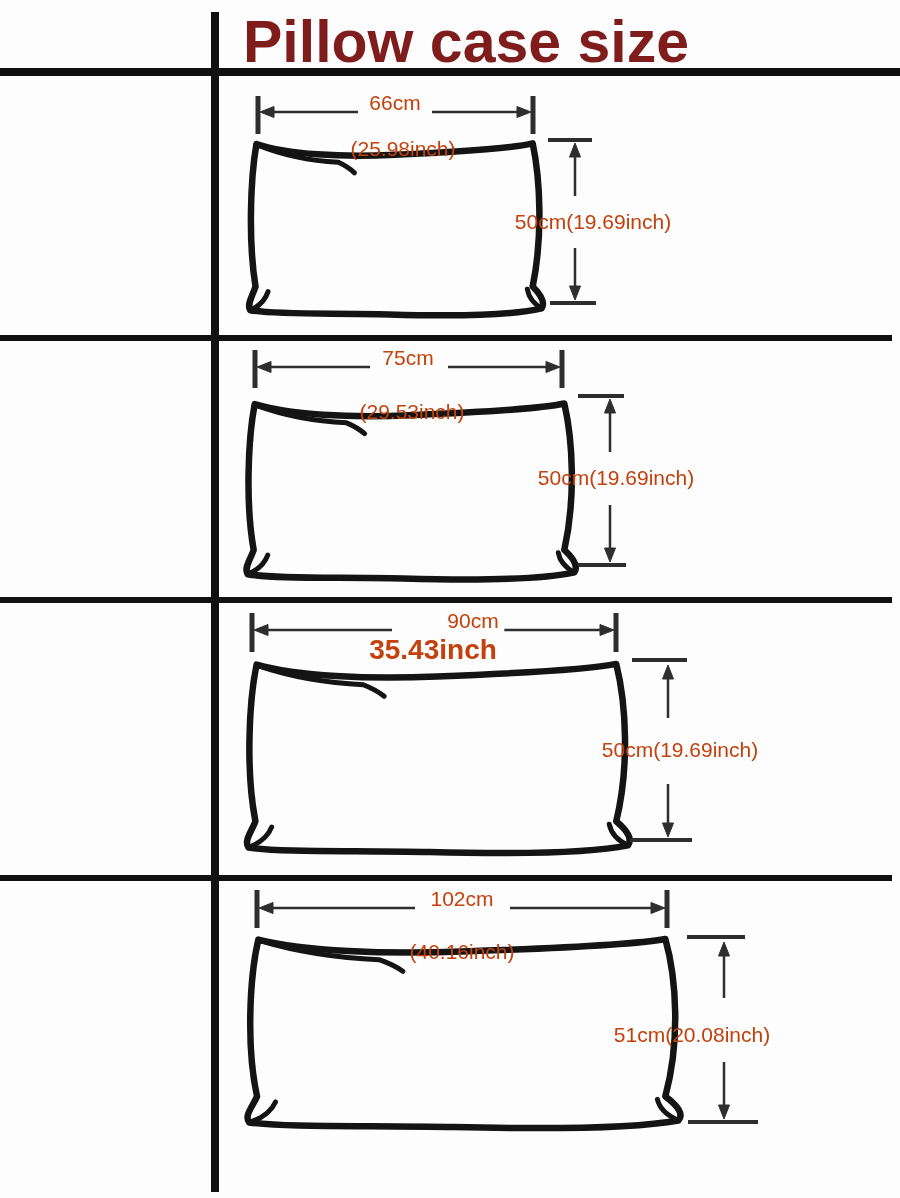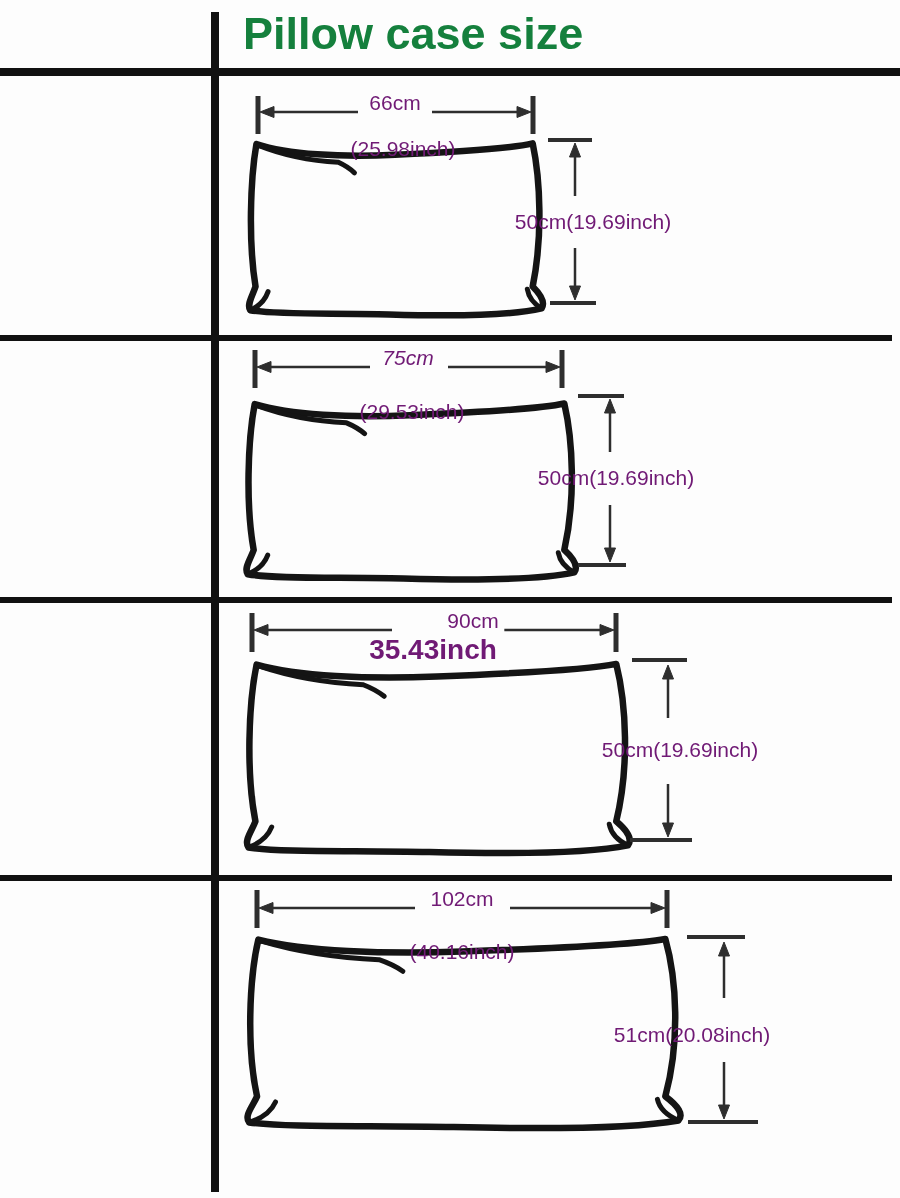--- a/index.html
+++ b/index.html
@@ -14,32 +14,32 @@
   }
   .linework {
     position: absolute;
     left: 0; top: 0;
     width: 900px; height: 1198px;
   }
   .page-title {
     position: absolute;
     left: 243px;
     top: 8px;
-    font-size: 45px;
+    font-size: 59px;
     font-weight: 800;
     letter-spacing: 0px;
-    color: #15803d;
+    color: #7f1d1d;
     white-space: nowrap;
   }
   .dim-label {
     position: absolute;
     transform: translate(-50%, -50%);
     white-space: nowrap;
     font-size: 21px;
-    color: #701a75;
+    color: #c2410c;
     background: transparent;
   }
   .dim-label.cm { background: #fdfdfd; padding: 0 6px; }
   .dim-label.bold { font-weight: 700; font-size: 28px; }
 </style>
 </head>
 <body>
 
 <div class="canvas">
 
@@ -142,21 +142,21 @@
       <polygon points="724,1119 718.5,1105 729.5,1105"></polygon>
     </g>
   </svg>
 
   <div class="page-title">Pillow case size</div>
 
   <div class="dim-label cm" style="left:395px; top:103px;">66cm</div>
   <div class="dim-label" style="left:403px; top:149px;">(25.98inch)</div>
   <div class="dim-label" style="left:593px; top:222px;">50cm(19.69inch)</div>
 
-  <div class="dim-label cm" style="left:408px; top:358px;font-style:italic;">75cm</div>
+  <div class="dim-label cm" style="left:408px; top:358px;">75cm</div>
   <div class="dim-label" style="left:412px; top:412px;">(29.53inch)</div>
   <div class="dim-label" style="left:616px; top:478px;">50cm(19.69inch)</div>
 
   <div class="dim-label cm" style="left:433px; top:621px;margin-left:40px;">90cm</div>
   <div class="dim-label bold" style="left:433px; top:650px;">35.43inch</div>
   <div class="dim-label" style="left:680px; top:750px;">50cm(19.69inch)</div>
 
   <div class="dim-label cm" style="left:462px; top:899px;">102cm</div>
   <div class="dim-label" style="left:462px; top:952px;">(40.16inch)</div>
   <div class="dim-label" style="left:692px; top:1035px;">51cm(20.08inch)</div>

